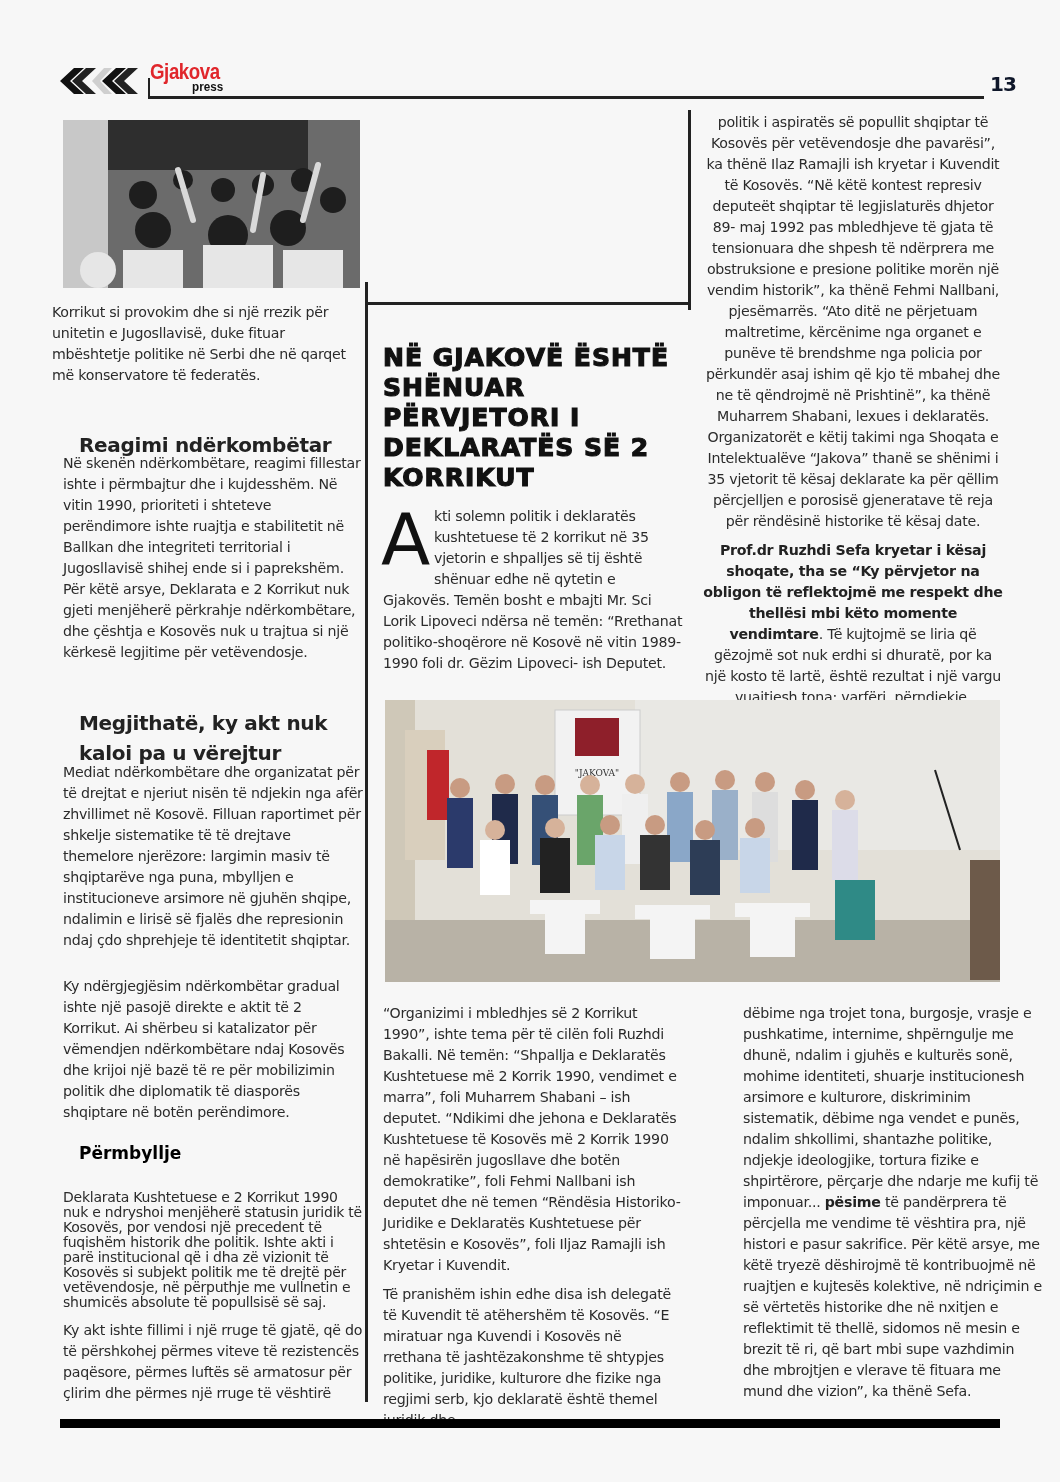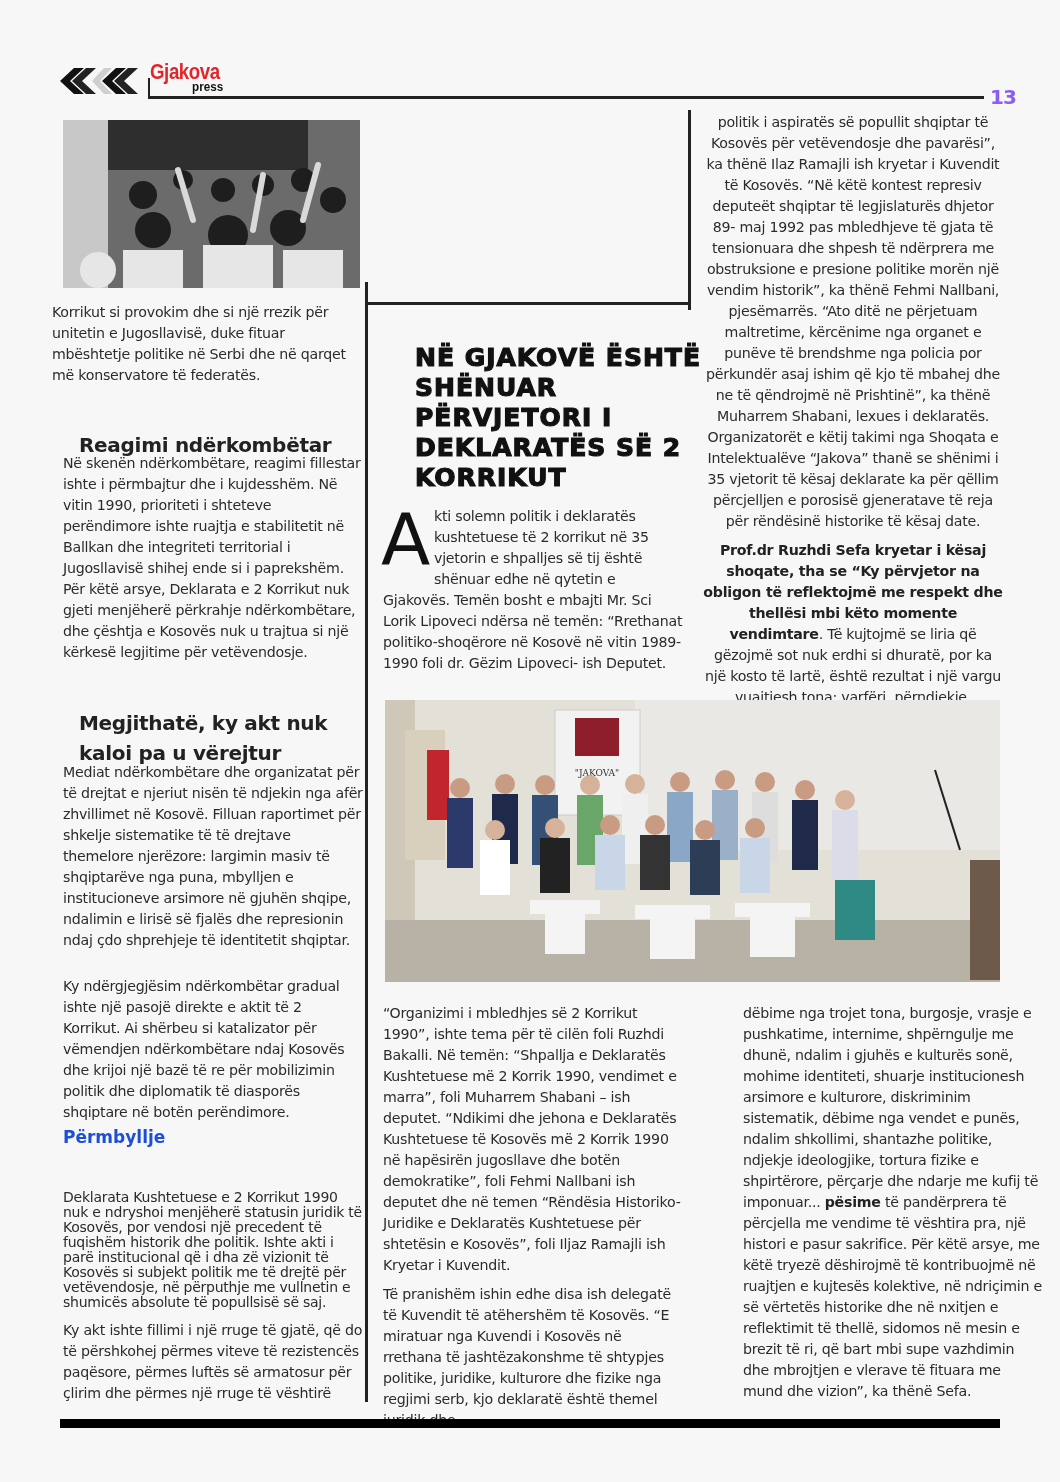--- a/index.html
+++ b/index.html
@@ -17,37 +17,37 @@
     font-weight: bold; font-size: 22px; color: #e0262b; letter-spacing: -0.5px;
     transform: scaleX(0.85); transform-origin: left top; line-height: 24px;
   }
   .logo-sub {
     left: 192px; top: 80px; font-weight: bold; font-size: 13px; color: #111;
     transform: scaleX(0.9); transform-origin: left top; line-height: 14px;
   }
   .header-rule { left: 148px; top: 96px; width: 836px; height: 3px; background: #222; }
   .header-vline { left: 148px; top: 78px; width: 2px; height: 20px; background: #222; }
   .page-number {
-    left: 990px; top: 72px; font-weight: 900; font-size: 20px; color: #8b5cf6;
-    font-family: "DejaVu Sans", sans-serif; letter-spacing: -1px; margin-top: 13px;
+    left: 990px; top: 72px; font-weight: 900; font-size: 20px; color: #0f172a;
+    font-family: "DejaVu Sans", sans-serif; letter-spacing: -1px;
   }
   
   .body-text {
     font-size: 14.2px; line-height: 21px; color: #2b2b2b;
     font-family: "DejaVu Sans", sans-serif; letter-spacing: -0.25px;
   }
   .body-text p { margin: 0 0 8px 0; }
   .tight { line-height: 15px; font-size: 14px; }
   .section-heading {
     font-family: "DejaVu Sans", sans-serif; font-weight: bold;
     font-size: 20px; color: #222; line-height: 30px; margin: 16px; letter-spacing: -0.3px;
   }
   .sub-heading {
     font-family: "DejaVu Sans", sans-serif; font-weight: bold;
-    font-size: 17px; color: #1d4ed8; margin: 0;
+    font-size: 17px; color: #000000; margin: 16px;
   }
   .headline {
     font-family: "DejaVu Sans", sans-serif; font-weight: 900;
     font-size: 25px; line-height: 30px; color: #111; text-transform: uppercase;
     letter-spacing: 1px; -webkit-text-stroke: 1.2px #111;
   }
   .dropcap {
     float: left; font-family: "DejaVu Sans", sans-serif; font-size: 72px;
     line-height: 62px; margin: 2px 4px 0 -2px; color: #111; font-weight: 500;
   }
@@ -139,21 +139,21 @@
   <p>Ky akt ishte fillimi i një rruge të gjatë, që do të përshkohej përmes viteve të rezistencës paqësore, përmes luftës së armatosur për çlirim dhe përmes një rruge të vështirë</p>
 </div>
 
 <div class="abs vrule" style="left:365px; top:282px; height:1120px;"></div>
 <div class="abs vrule" style="left:688px; top:110px; height:200px;"></div>
 <div class="abs hrule" style="left:368px; top:302px; width:322px;"></div>
 
 <div class="abs body-text" style="left:383px; top:112px; width:300px;">
 </div>
 
-<div class="abs headline" style="left:383px; top:343px; width:300px;margin-left:32px;">Në Gjakovë është shënuar përvjetori i deklaratës së 2 korrikut</div>
+<div class="abs headline" style="left:383px; top:343px; width:300px;">Në Gjakovë është shënuar përvjetori i deklaratës së 2 korrikut</div>
 
 <div class="abs body-text" style="left:383px; top:506px; width:300px;">
   <p><span class="dropcap">A</span><span>kti solemn politik i deklaratës kushtetuese të 2 korrikut në 35 vjetorin e shpalljes së tij është shënuar edhe në qytetin e Gjakovës. Temën bosht e mbajti Mr. Sci Lorik Lipoveci ndërsa në temën: “Rrethanat politiko-shoqërore në Kosovë në vitin 1989-1990 foli dr. Gëzim Lipoveci- ish Deputet.</span></p>
 </div>
 
 <div class="abs body-text" style="left:703px; top:112px; width:300px;text-align:center;">
   <p>politik i aspiratës së popullit shqiptar të Kosovës për vetëvendosje dhe pavarësi”, ka thënë Ilaz Ramajli ish kryetar i Kuvendit të Kosovës. “Në këtë kontest represiv deputeët shqiptar të legjislaturës dhjetor 89- maj 1992 pas mbledhjeve të gjata të tensionuara dhe shpesh të ndërprera me obstruksione e presione politike morën një vendim historik”, ka thënë Fehmi Nallbani, pjesëmarrës. “Ato ditë ne përjetuam maltretime, kërcënime nga organet e punëve të brendshme nga policia por përkundër asaj ishim që kjo të mbahej dhe ne të qëndrojmë në Prishtinë”, ka thënë Muharrem Shabani, lexues i deklaratës. Organizatorët e këtij takimi nga Shoqata e Intelektualëve “Jakova” thanë se shënimi i 35 vjetorit të kësaj deklarate ka për qëllim përcjelljen e porosisë  gjeneratave të reja për rëndësinë historike të kësaj date.</p>
   <p><span class="bold">Prof.dr Ruzhdi Sefa kryetar i kësaj shoqate, tha se “Ky përvjetor na obligon të reflektojmë me respekt dhe thellësi mbi këto momente vendimtare</span><span>. Të kujtojmë se liria që gëzojmë sot nuk erdhi si dhuratë, por ka një kosto të lartë, është rezultat i një vargu vuajtjesh tona: varfëri, përndjekje,</span></p>
 </div>
 

